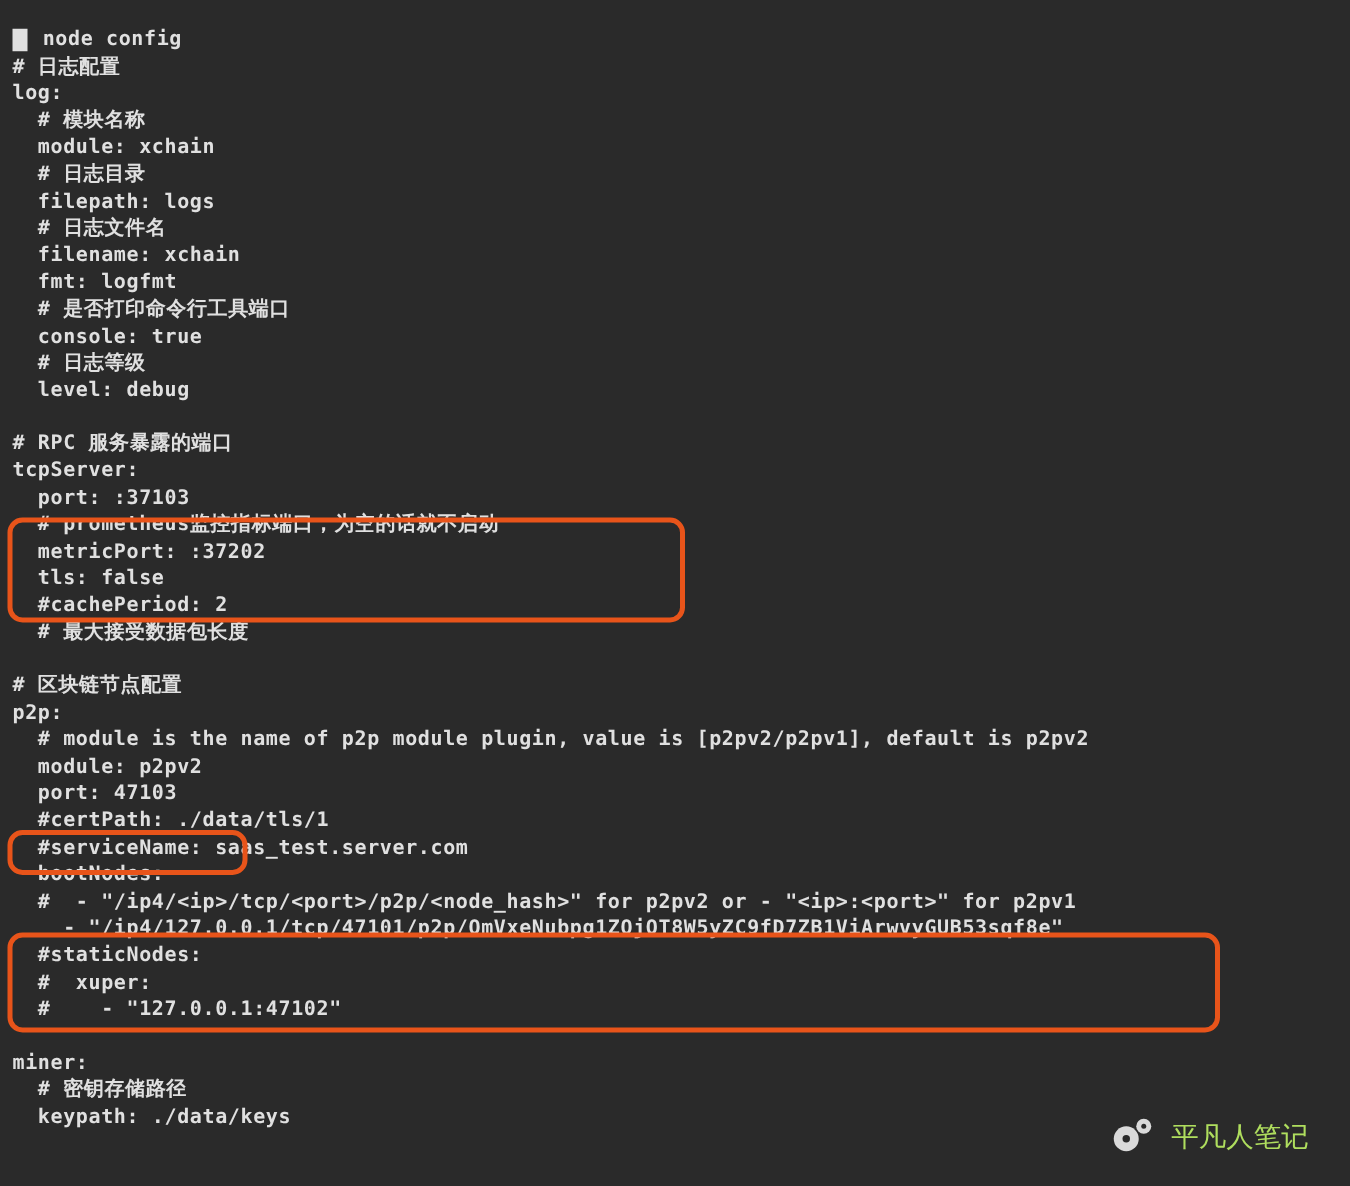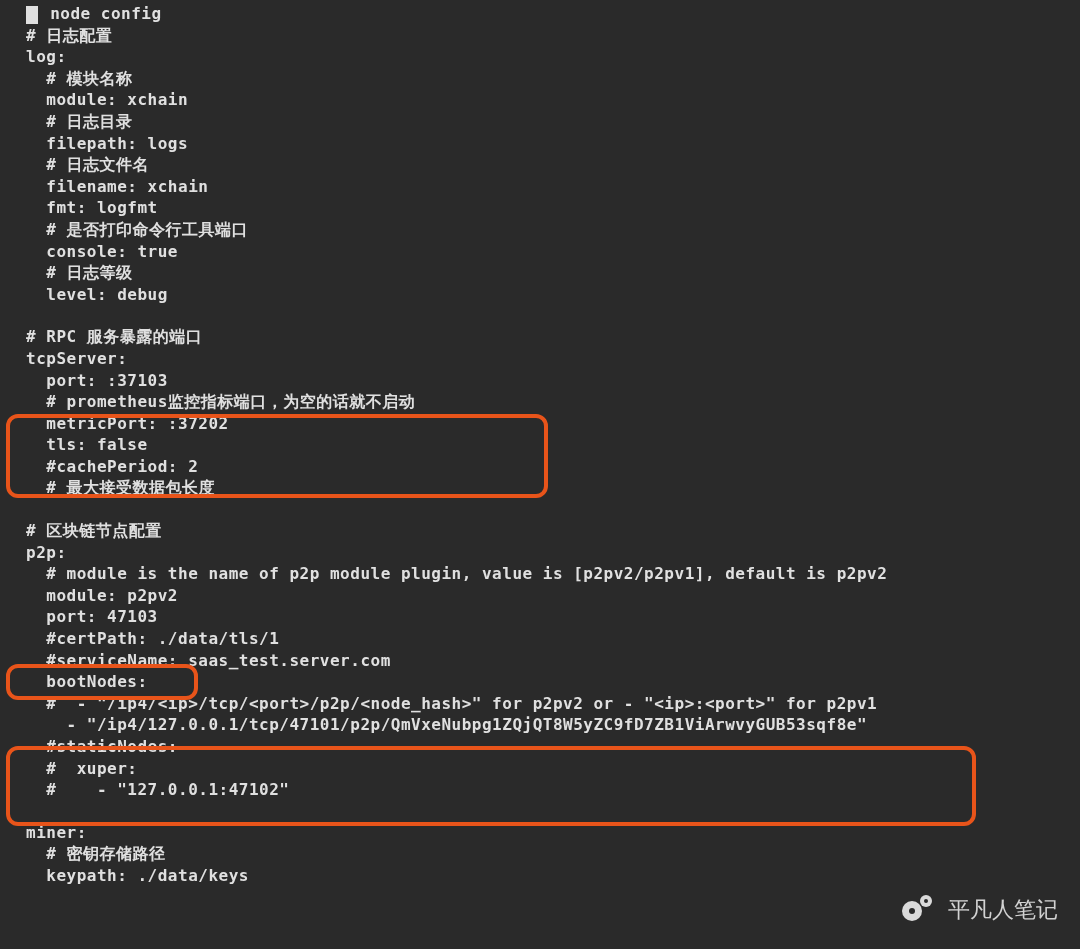--- a/index.html
+++ b/index.html
@@ -9,25 +9,24 @@
     color: #e0e0e0;
     font-family: "Menlo", "Monaco", "Consolas", monospace;
     font-size: 16px;
     line-height: 1.35;
     width: 1080px;
     height: 949px;
     position: relative;
     overflow: hidden;
   }
   .code-container {
-    padding: 3px 10px;
+    padding: 20px 10px;
     white-space: pre;
     letter-spacing: 0.5px;
     font-weight: bold;
-    margin-left: 16px;
   }
   .line {
     display: block;
     min-height: 21px;
   }
   .cursor-block {
     display: inline-block;
     width: 12px;
     height: 18px;
     background: #e0e0e0;
@@ -38,26 +37,26 @@
     position: absolute;
     border: 4px solid #e8541a;
     border-radius: 12px;
     pointer-events: none;
   }
   .hl1 { left: 6px; top: 414px; width: 534px; height: 76px; }
   .hl2 { left: 6px; top: 664px; width: 184px; height: 28px; }
   .hl3 { left: 6px; top: 746px; width: 962px; height: 72px; }
   .watermark {
     position: absolute;
-    right: 22px;
+    right: 33px;
     bottom: 24px;
     display: flex;
     align-items: center;
     gap: 16px;
-    color: #e5e5e5;
+    color: #bef264;
     font-family: "PingFang SC","Microsoft YaHei",sans-serif;
     font-size: 22px;
     font-weight: 500;
     opacity: 0.9;
   }
   .wm-icon {
     width: 30px; height: 30px; position: relative;
   }
   .wm-icon .big { position:absolute; width:20px; height:20px; border-radius:50%; background:#eee; left:0; top:6px;}
   .wm-icon .big::after{content:"";position:absolute;width:6px;height:6px;border-radius:50%;background:#2a2a2a;left:7px;top:7px;}

